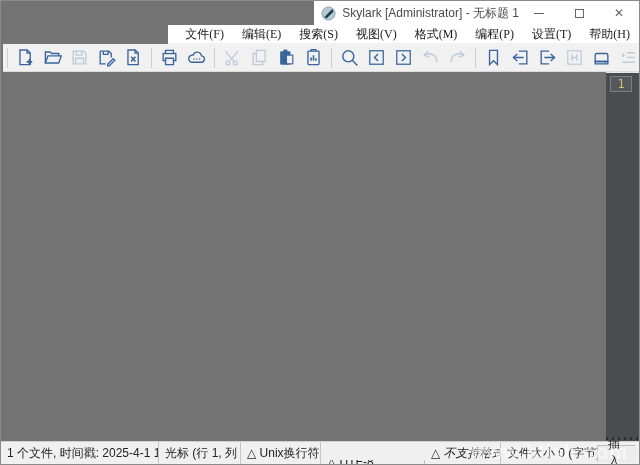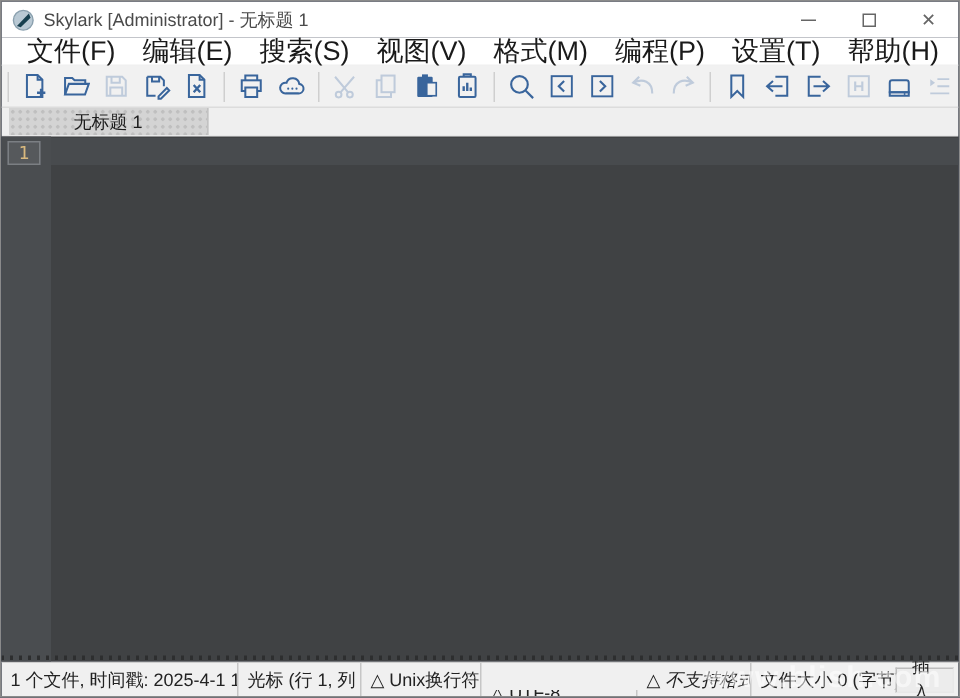--- a/index.html
+++ b/index.html
@@ -1,33 +1,33 @@
 <!DOCTYPE html>
 <html><head>
 <meta charset="utf-8">
 <style>
   * { box-sizing: border-box; margin: 0; padding: 0; }
   html,body { width:640px; height:465px; }
   body { font-family: "Liberation Sans", "DejaVu Sans", sans-serif; }
   .window {
     width:640px; height:465px; display:flex; flex-direction:column;
-    border:1px solid #8a8a8a; background:#0f172a; position:relative; overflow:hidden;
+    border:1px solid #8a8a8a; background:#737373; position:relative; overflow:hidden;align-items:flex-end;
   }
   
   .titlebar { height:24px; display:flex; align-items:center; background:#ffffff; padding-left:7px; flex:0 0 auto; }
   .titlebar .logo { width:15px; height:15px; margin-right:6px; flex:0 0 auto; }
   .titlebar .title { font-size:12px; color:#4a4a4a; white-space:nowrap; }
   .win-controls { margin-left:auto; display:flex; height:100%; }
   .win-btn { width:40px; height:100%; display:flex; align-items:center; justify-content:center; color:#666; }
   .glyph-min { width:10px; height:1px; background:#666; display:block; }
   .glyph-max { width:9px; height:9px; border:1px solid #666; display:block; }
   .glyph-close { font-size:12px; line-height:1; color:#666; }
   
   .menubar { height:19px; display:flex; align-items:center; background:#ffffff; padding-left:8px; flex:0 0 auto; border-bottom:1px solid #f0f0f0; }
-  .menu-item { font-size:18px; color:#1a1a1a; padding:0 9px; white-space:nowrap; }
+  .menu-item { font-size:12px; color:#1a1a1a; padding:0 9px; white-space:nowrap;font-family:Liberation Serif, serif; }
   
   .toolbar { height:28px; background:#f1f1f1; border-bottom:1px solid #dcdcdc; display:flex; align-items:center; padding:0 0 0 3px; gap:6px; flex:0 0 auto; overflow:hidden; }
   .tb-sep { width:1px; height:20px; background:#cfcfcf; flex:0 0 auto; margin:0 1px; }
   .tbtn { width:21px; height:21px; display:flex; align-items:center; justify-content:center; color:#39659c; flex:0 0 auto; }
   .tbtn.disabled { color:#bfcbdb; }
   .tbtn svg { display:block; }
   
   .tabbar { height:18px; background:#efefef; display:flex; align-items:stretch; padding-left:5px; flex:0 0 auto; }
   .tab {
     width:133px; display:flex; align-items:center; justify-content:center;
@@ -258,25 +258,20 @@
     </div>
     <div class="tbtn disabled">
       <svg width="19" height="19" viewBox="0 0 24 24" fill="none" stroke="currentColor" stroke-width="1.6">
         <path d="M4 6l4 3-4 3z" fill="currentColor" stroke="none"></path>
           <path d="M10 6h10M10 12h10M4 18h16"></path>
       </svg>
     </div>
 
   </div>
 
-  <div class="tabbar">
-    <div class="tab">
-      <span>无标题 1</span>
-    </div>
-  </div>
 
   <div class="editor">
     <div class="gutter">
       <div class="ln-box">1</div>
     </div>
     <div class="text-area">
       <div class="caret-line"></div>
     </div>
     <div class="editor-dots"></div>
   </div>

